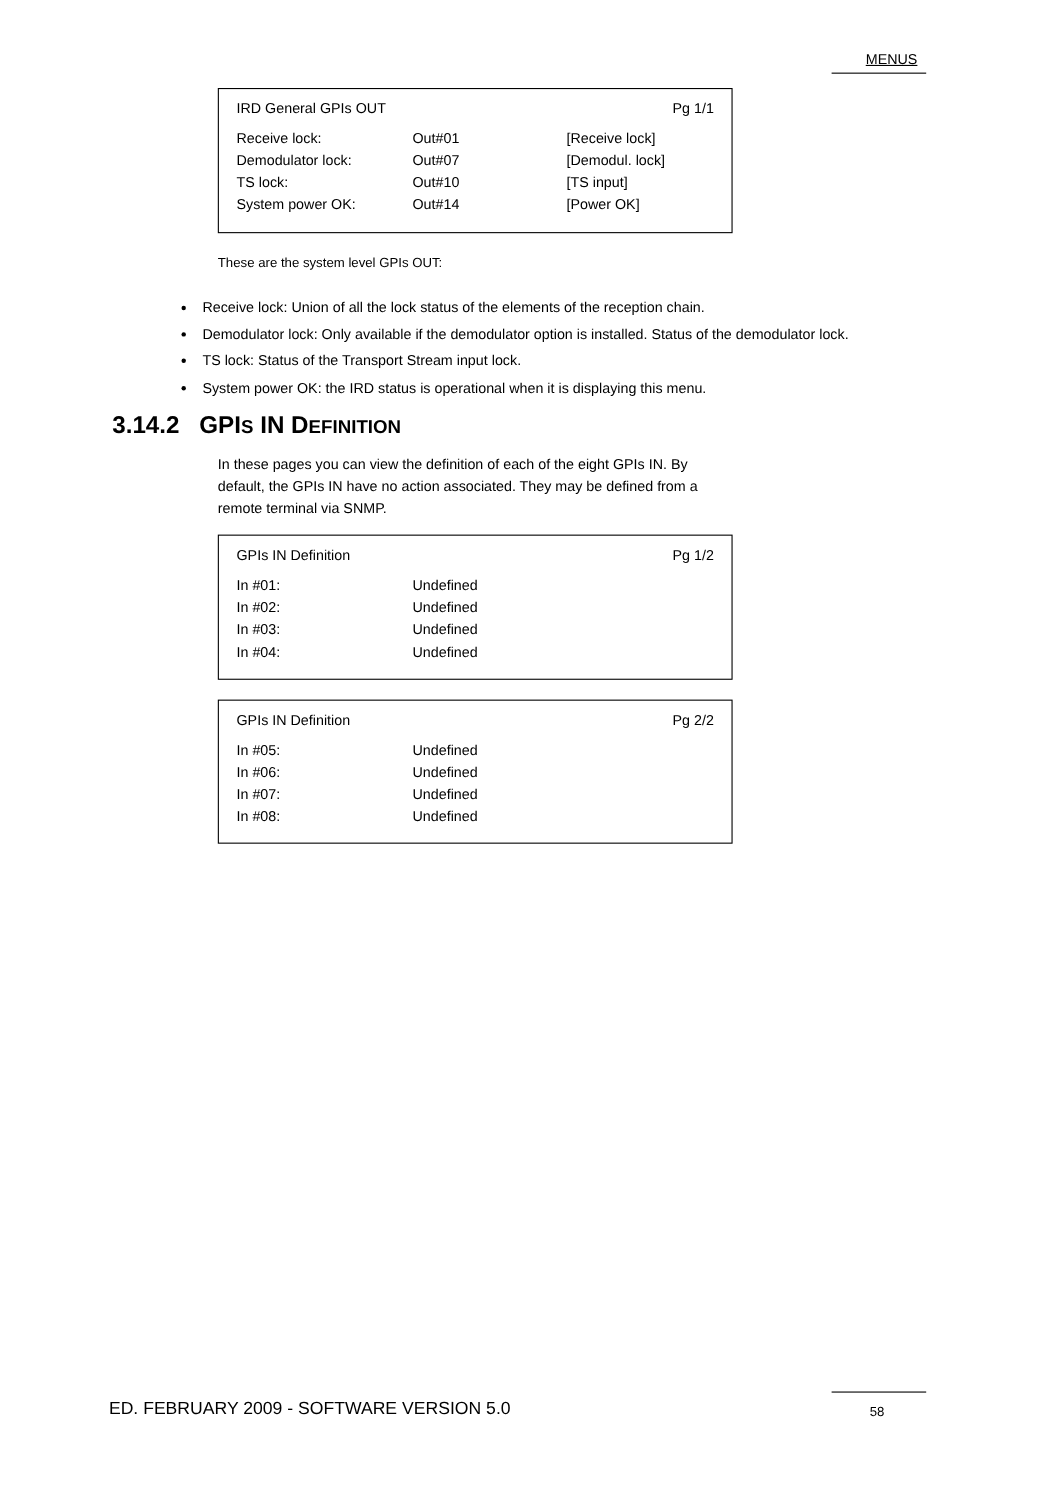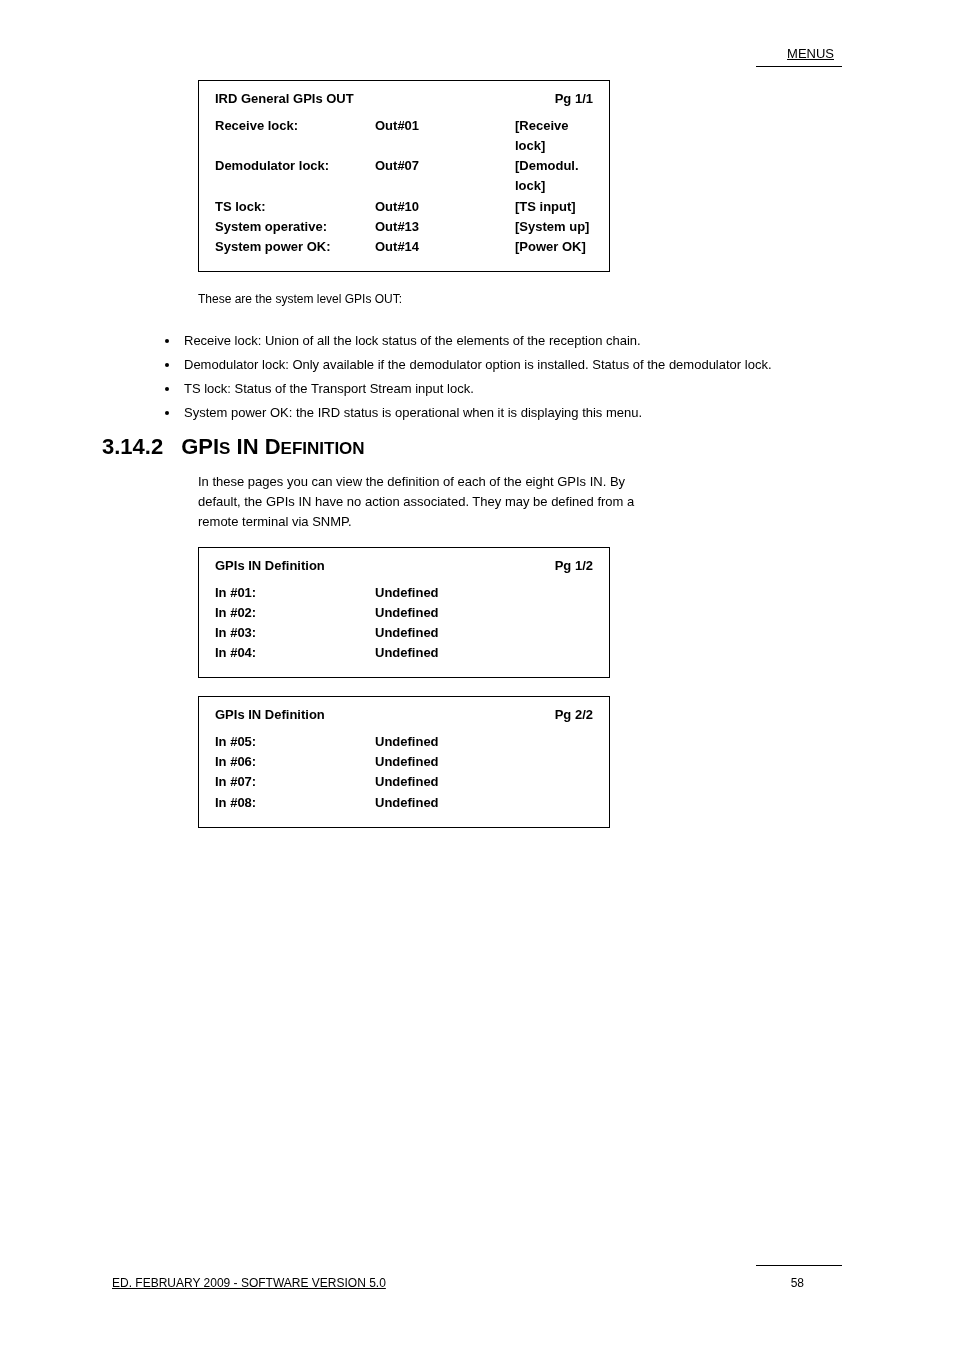--- a/index.html
+++ b/index.html
@@ -29,42 +29,40 @@
   .footer-line {
     position: absolute;
     bottom: 84px;
     right: 112px;
     width: 86px;
     border-top: 1.2px solid #000;
   }
   .footer-left {
     position: absolute;
     bottom: 60px;
-    left: 112px;
-    font-size: 12px;
-    text-decoration: underline;
+    left: 99px;
+    font-size: 16px;
   }
   .footer-right {
     position: absolute;
     bottom: 60px;
     right: 150px;
     font-size: 12px;
     margin-top: 16px;
   }
   .content {
     margin-left: 18px;
     margin-top: 20px;
   }
   .box {
     border: 1.2px solid #000;
-    width: 412px;
+    width: 468px;
     margin-left: 80px;
     padding: 10px 16px 14px 16px;
     margin-bottom: 18px;
-    font-weight: bold;
   }
   .box-header {
     display: flex;
     justify-content: space-between;
     font-size: 13px;
     margin-bottom: 10px;
   }
   .box-row {
     display: flex;
     font-size: 13px;
@@ -132,25 +130,20 @@
       <span class="box-col1">Demodulator lock:</span>
       <span class="box-col2">Out#07</span>
       <span class="box-col3">[Demodul. lock]</span>
     </div>
     <div class="box-row">
       <span class="box-col1">TS lock:</span>
       <span class="box-col2">Out#10</span>
       <span class="box-col3">[TS input]</span>
     </div>
     <div class="box-row">
-      <span class="box-col1">System operative:</span>
-      <span class="box-col2">Out#13</span>
-      <span class="box-col3">[System up]</span>
-    </div>
-    <div class="box-row">
       <span class="box-col1">System power OK:</span>
       <span class="box-col2">Out#14</span>
       <span class="box-col3">[Power OK]</span>
     </div>
   </div>
 
   <p class="body-text" style="margin-left:80px;">These are the system level GPIs OUT:</p>
 
   <ul class="bullets">
     <li>Receive lock: Union of all the lock status of the elements of the reception chain.</li>

